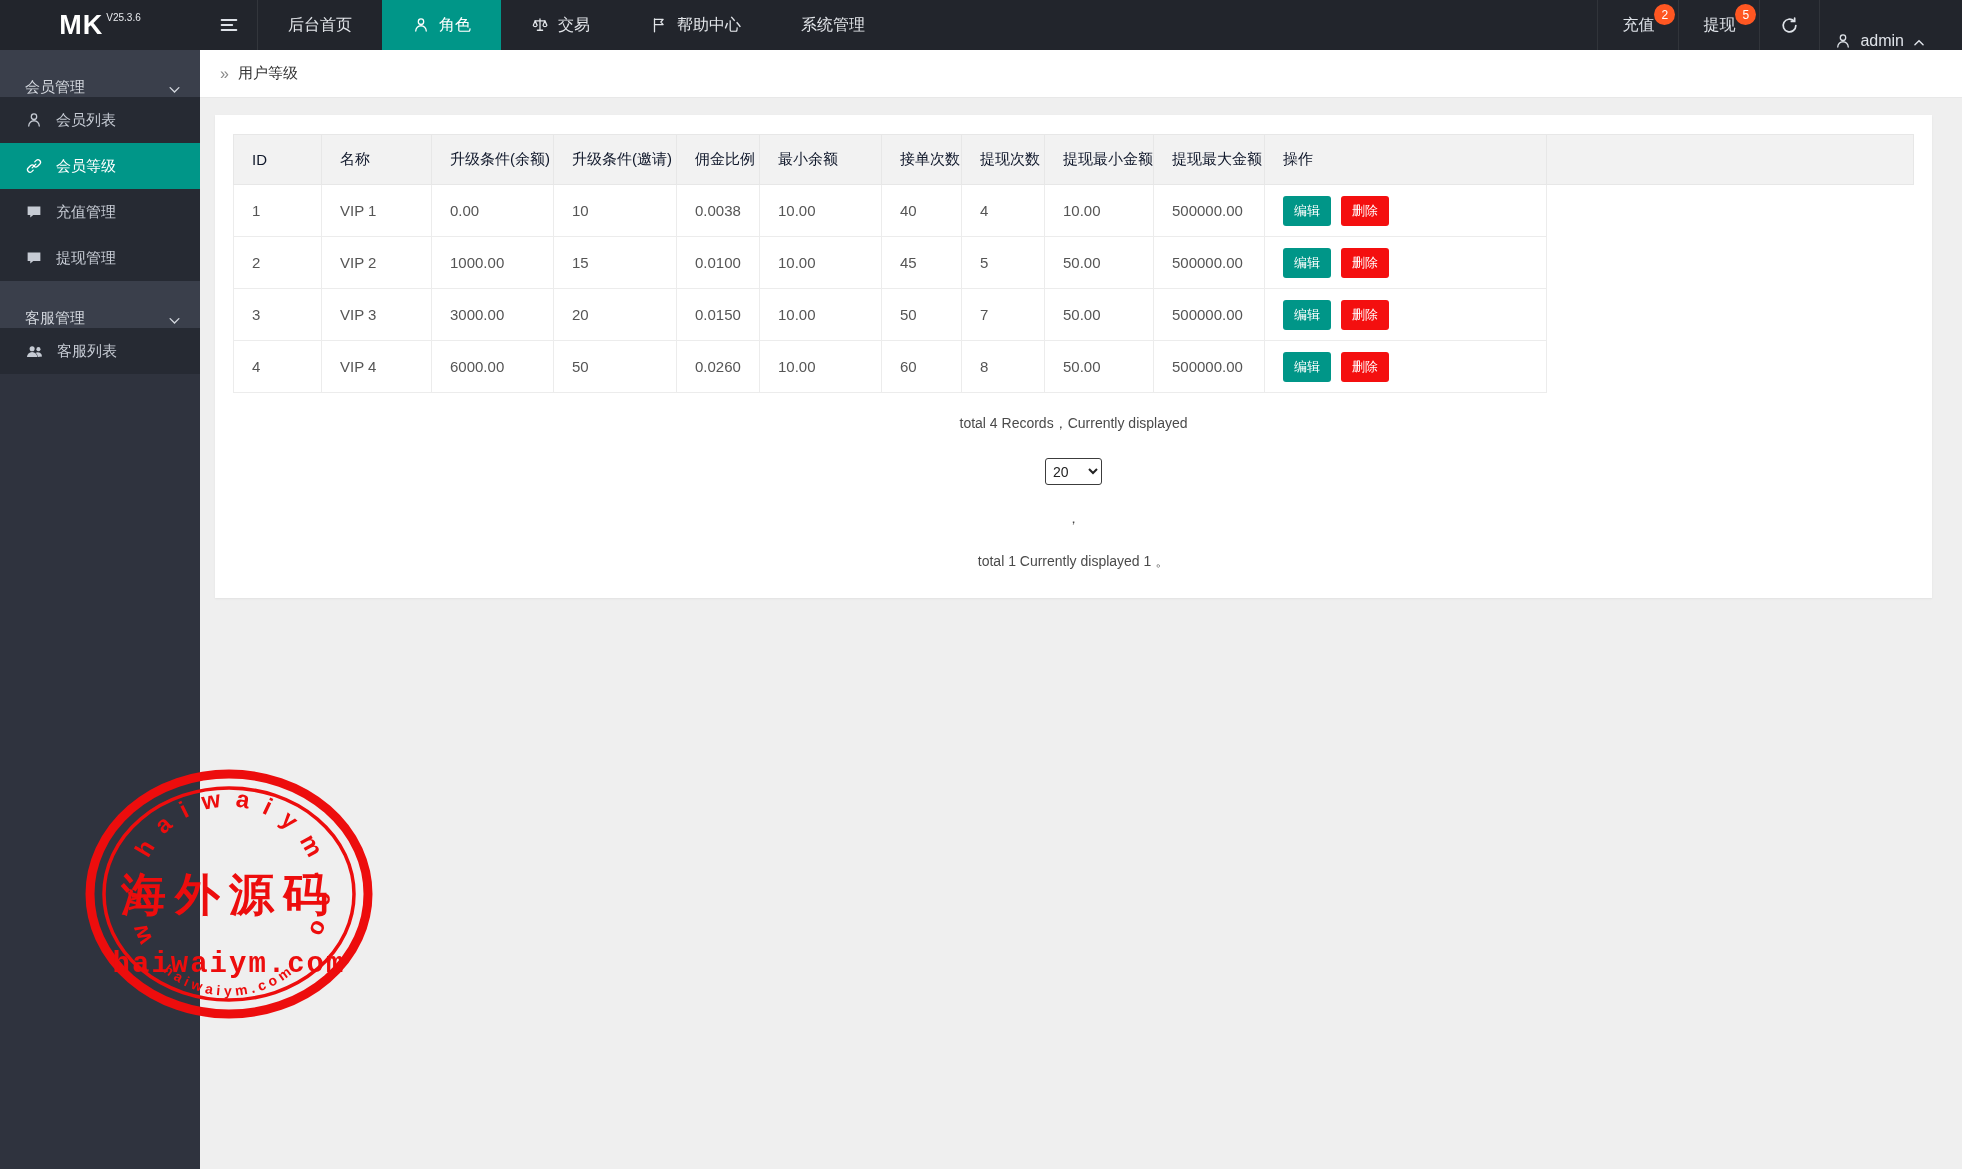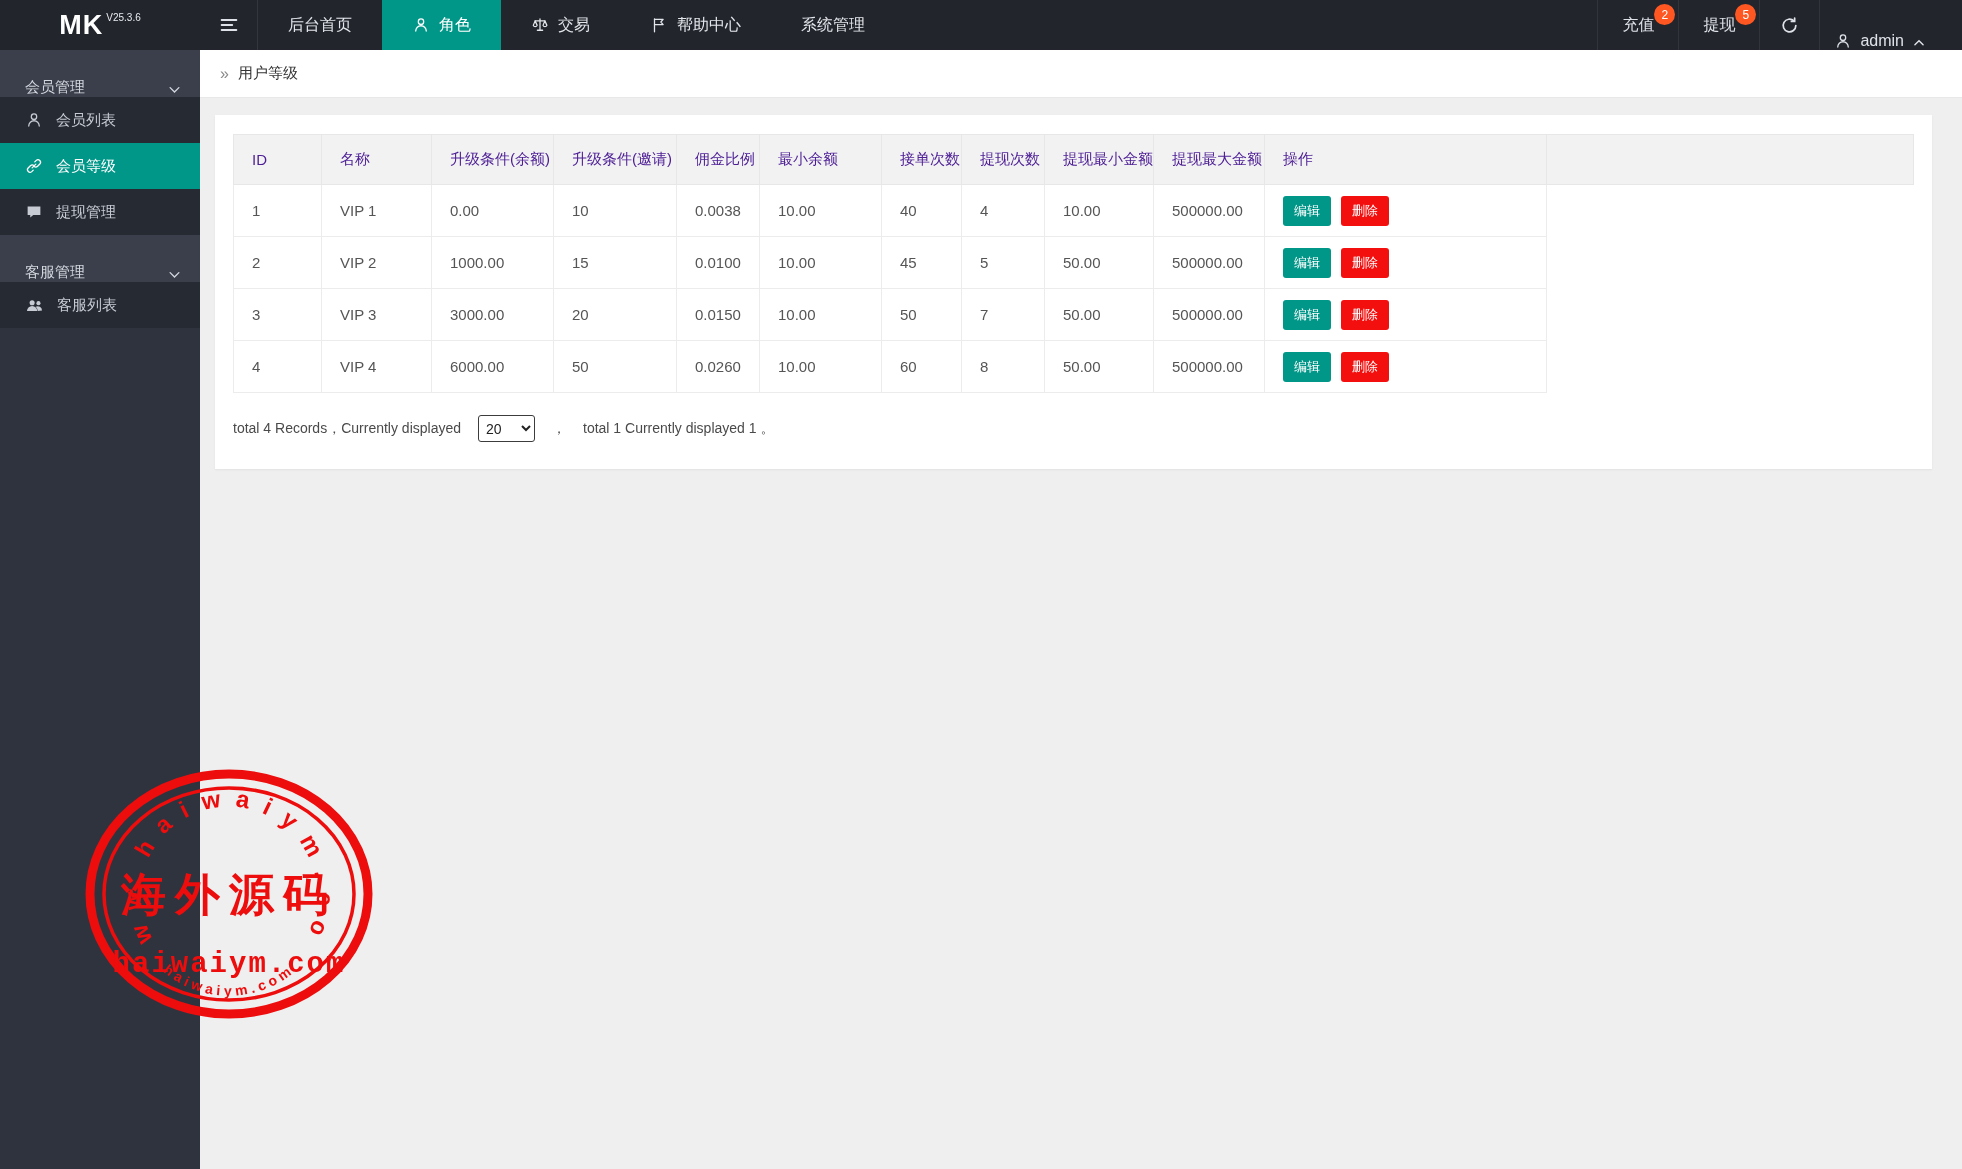--- a/index.html
+++ b/index.html
@@ -44,36 +44,36 @@
   .main { position:absolute; top:50px; left:200px; right:0; bottom:0; background:#efefef; }
   .breadcrumb { height:48px; background:#fff; border-bottom:1px solid #e8e8e8; display:flex;
                 align-items:center; padding:0 20px; gap:9px; font-size:15px; color:#333; }
   .crumb-sep { color:#8a8a8a; font-size:16px; }
 
   .card { margin:17px 30px 0 15px; background:#fff; padding:19px 18px 27px;
           box-shadow:0 1px 2px rgba(0,0,0,0.06); }
 
   table.data-table { width:100%; border-collapse:collapse; table-layout:fixed; }
   .data-table th { background:#f2f2f2; border:1px solid #e7e7e7; height:50px; font-weight:400;
-                   text-align:left; padding:0 6px 0 18px; color:#4c1d95; font-size:15px; white-space:nowrap; }
+                   text-align:left; padding:0 6px 0 18px; color:#0f172a; font-size:15px; white-space:nowrap; }
   .data-table td { border:1px solid #ececec; height:52px; padding:0 6px 0 18px; font-size:15px;
                    color:#555; white-space:nowrap; background:#fff; }
   .data-table td.filler { border:none; border-left:1px solid #ececec; }
   .data-table th:nth-child(1){width:88px} .data-table th:nth-child(2){width:110px}
   .data-table th:nth-child(3){width:122px} .data-table th:nth-child(4){width:123px}
   .data-table th:nth-child(5){width:83px}  .data-table th:nth-child(6){width:122px}
   .data-table th:nth-child(7){width:80px}  .data-table th:nth-child(8){width:83px}
   .data-table th:nth-child(9){width:109px} .data-table th:nth-child(10){width:111px}
   .data-table th:nth-child(11){width:282px}
   .btn { border:none; border-radius:3px; color:#fff; font-size:13px; padding:6px 11px;
          cursor:pointer; font-family:Liberation Sans, sans-serif; }
   .btn-edit { background:#009688; margin-right:10px; }
   .btn-del { background:#f40f0f; }
 
-  .pager { margin-top:22px; display:flex; align-items:center; gap:17px; font-size:14px; color:#4a4a4a; }
+  .pager { margin-top:22px; display:flex; align-items:center; gap:25px; font-size:14px; color:#4a4a4a;flex-direction:column; }
   .pager select { height:27px; width:57px; border:1px solid #3c3c3c; border-radius:3px;
                   font-size:14px; padding:0 3px; background:#fff; color:#222; font-family:inherit; }
 
   
   .watermark { position:absolute; left:82px; top:766px; width:294px; height:258px;
                z-index:50; pointer-events:none; }
 </style>
 </head>
 <body>
 
@@ -179,20 +179,28 @@
     </div>
     <div class="side-item active">
       <span class="icon">
         <svg width="18" height="18" viewBox="0 0 24 24" fill="none" stroke="currentColor" stroke-width="1.7" stroke-linecap="round" stroke-linejoin="round">
           <path d="M9.5 14.5l5-5"></path>
           <path d="M11 17.5l-2 2a3.4 3.4 0 0 1-4.8-4.8l3-3a3.4 3.4 0 0 1 4.8 0"></path>
           <path d="M13 6.5l2-2a3.4 3.4 0 0 1 4.8 4.8l-3 3a3.4 3.4 0 0 1-4.8 0"></path>
         </svg>
       </span>
       <span>会员等级</span>
+    </div>
+    <div class="side-item">
+      <span class="icon">
+        <svg width="18" height="18" viewBox="0 0 24 24" fill="currentColor">
+          <path d="M3.5 4.5h17v11.5h-9.5l-4 3.2v-3.2h-3.5z"></path>
+        </svg>
+      </span>
+      <span>充值管理</span>
     </div>
     <div class="side-item">
       <span class="icon">
         <svg width="18" height="18" viewBox="0 0 24 24" fill="currentColor">
           <path d="M3.5 4.5h17v11.5h-9.5l-4 3.2v-3.2h-3.5z"></path>
         </svg>
       </span>
       <span>提现管理</span>
     </div>
     <div class="side-group">

